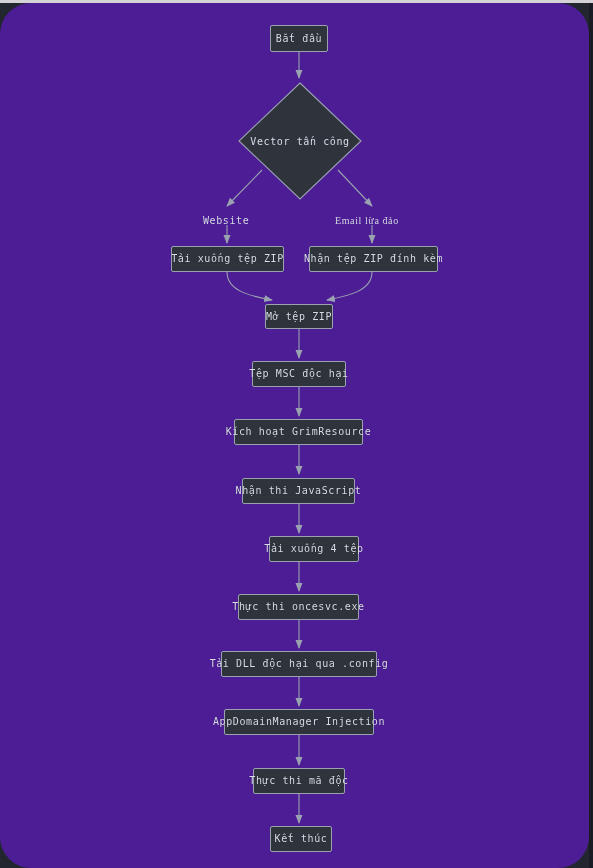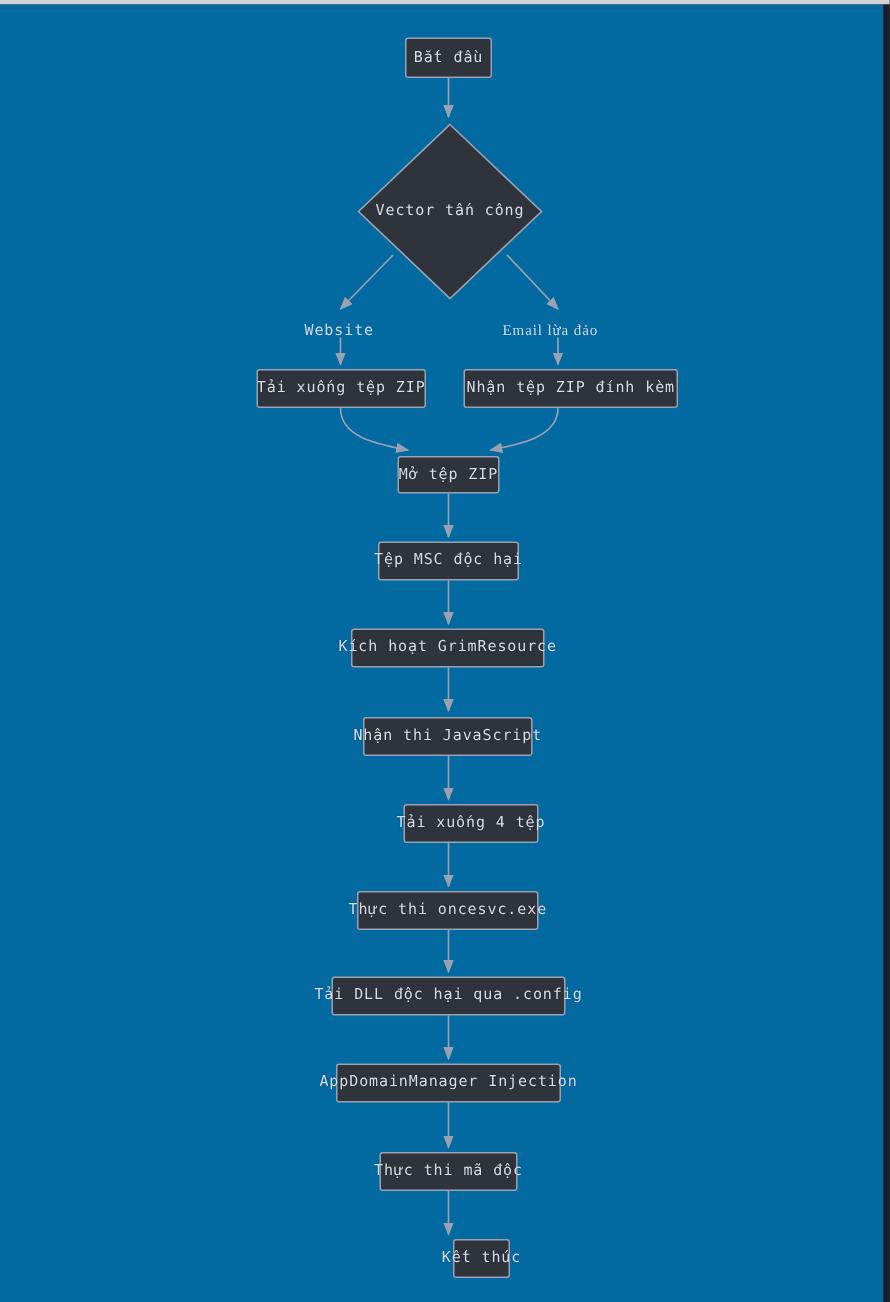--- a/index.html
+++ b/index.html
@@ -26,21 +26,22 @@
     right: 0; top: 3px;
     width: 4px;
     height: 865px;
     background: #191c22;
   }
   #canvas {
     position: absolute;
     left: 0; top: 3px;
     width: 589px;
     height: 865px;
-    background: #0369a1;
+    background: #4c1d95;
+    border-radius: 31px;
   }
   #edges {
     position: absolute;
     left: 0; top: 0;
     width: 589px;
     height: 865px;
   }
   .node {
     position: absolute;
     box-sizing: border-box;
@@ -135,21 +136,21 @@
     <svg class="diamond-shape" viewBox="0 0 124 118">
       <polygon points="62,1 123,59 62,117 1,59" fill="#2f333c" stroke="#9aa2b1" stroke-width="1.1"></polygon>
     </svg>
     <div class="diamond-label">Vector tấn công</div>
   </div>
 
   <div class="node" style="left:171px; top:243px; width:113px; height:26px;">
     <span>Tải xuống tệp ZIP</span>
   </div>
 
-  <div class="node" style="left:309px; top:243px; width:143px; height:26px;">
+  <div class="node" style="left:309px; top:243px; width:129px; height:26px;">
     <span>Nhận tệp ZIP đính kèm</span>
   </div>
 
   <div class="node" style="left:265px; top:301px; width:68px; height:25px;">
     <span>Mở tệp ZIP</span>
   </div>
 
   <div class="node" style="left:252px; top:358px; width:94px; height:26px;">
     <span>Tệp MSC độc hại</span>
   </div>
@@ -175,21 +176,21 @@
   </div>
 
   <div class="node" style="left:224px; top:706px; width:150px; height:26px;">
     <span>AppDomainManager Injection</span>
   </div>
 
   <div class="node" style="left:253px; top:765px; width:92px; height:26px;">
     <span>Thực thi mã độc</span>
   </div>
 
-  <div class="node" style="left:270px; top:823px; width:38px; height:26px;margin-left:32px;">
+  <div class="node" style="left:270px; top:823px; width:62px; height:26px;">
     <span>Kết thúc</span>
   </div>
 
   <div class="edge-label" style="left:203px; top:213px;">Website</div>
 
   <div class="edge-label" style="left:335px; top:213px;font-family:Liberation Serif, serif;">Email lừa đảo</div>
 
 </div>
 
 <div id="right-edge"></div>

